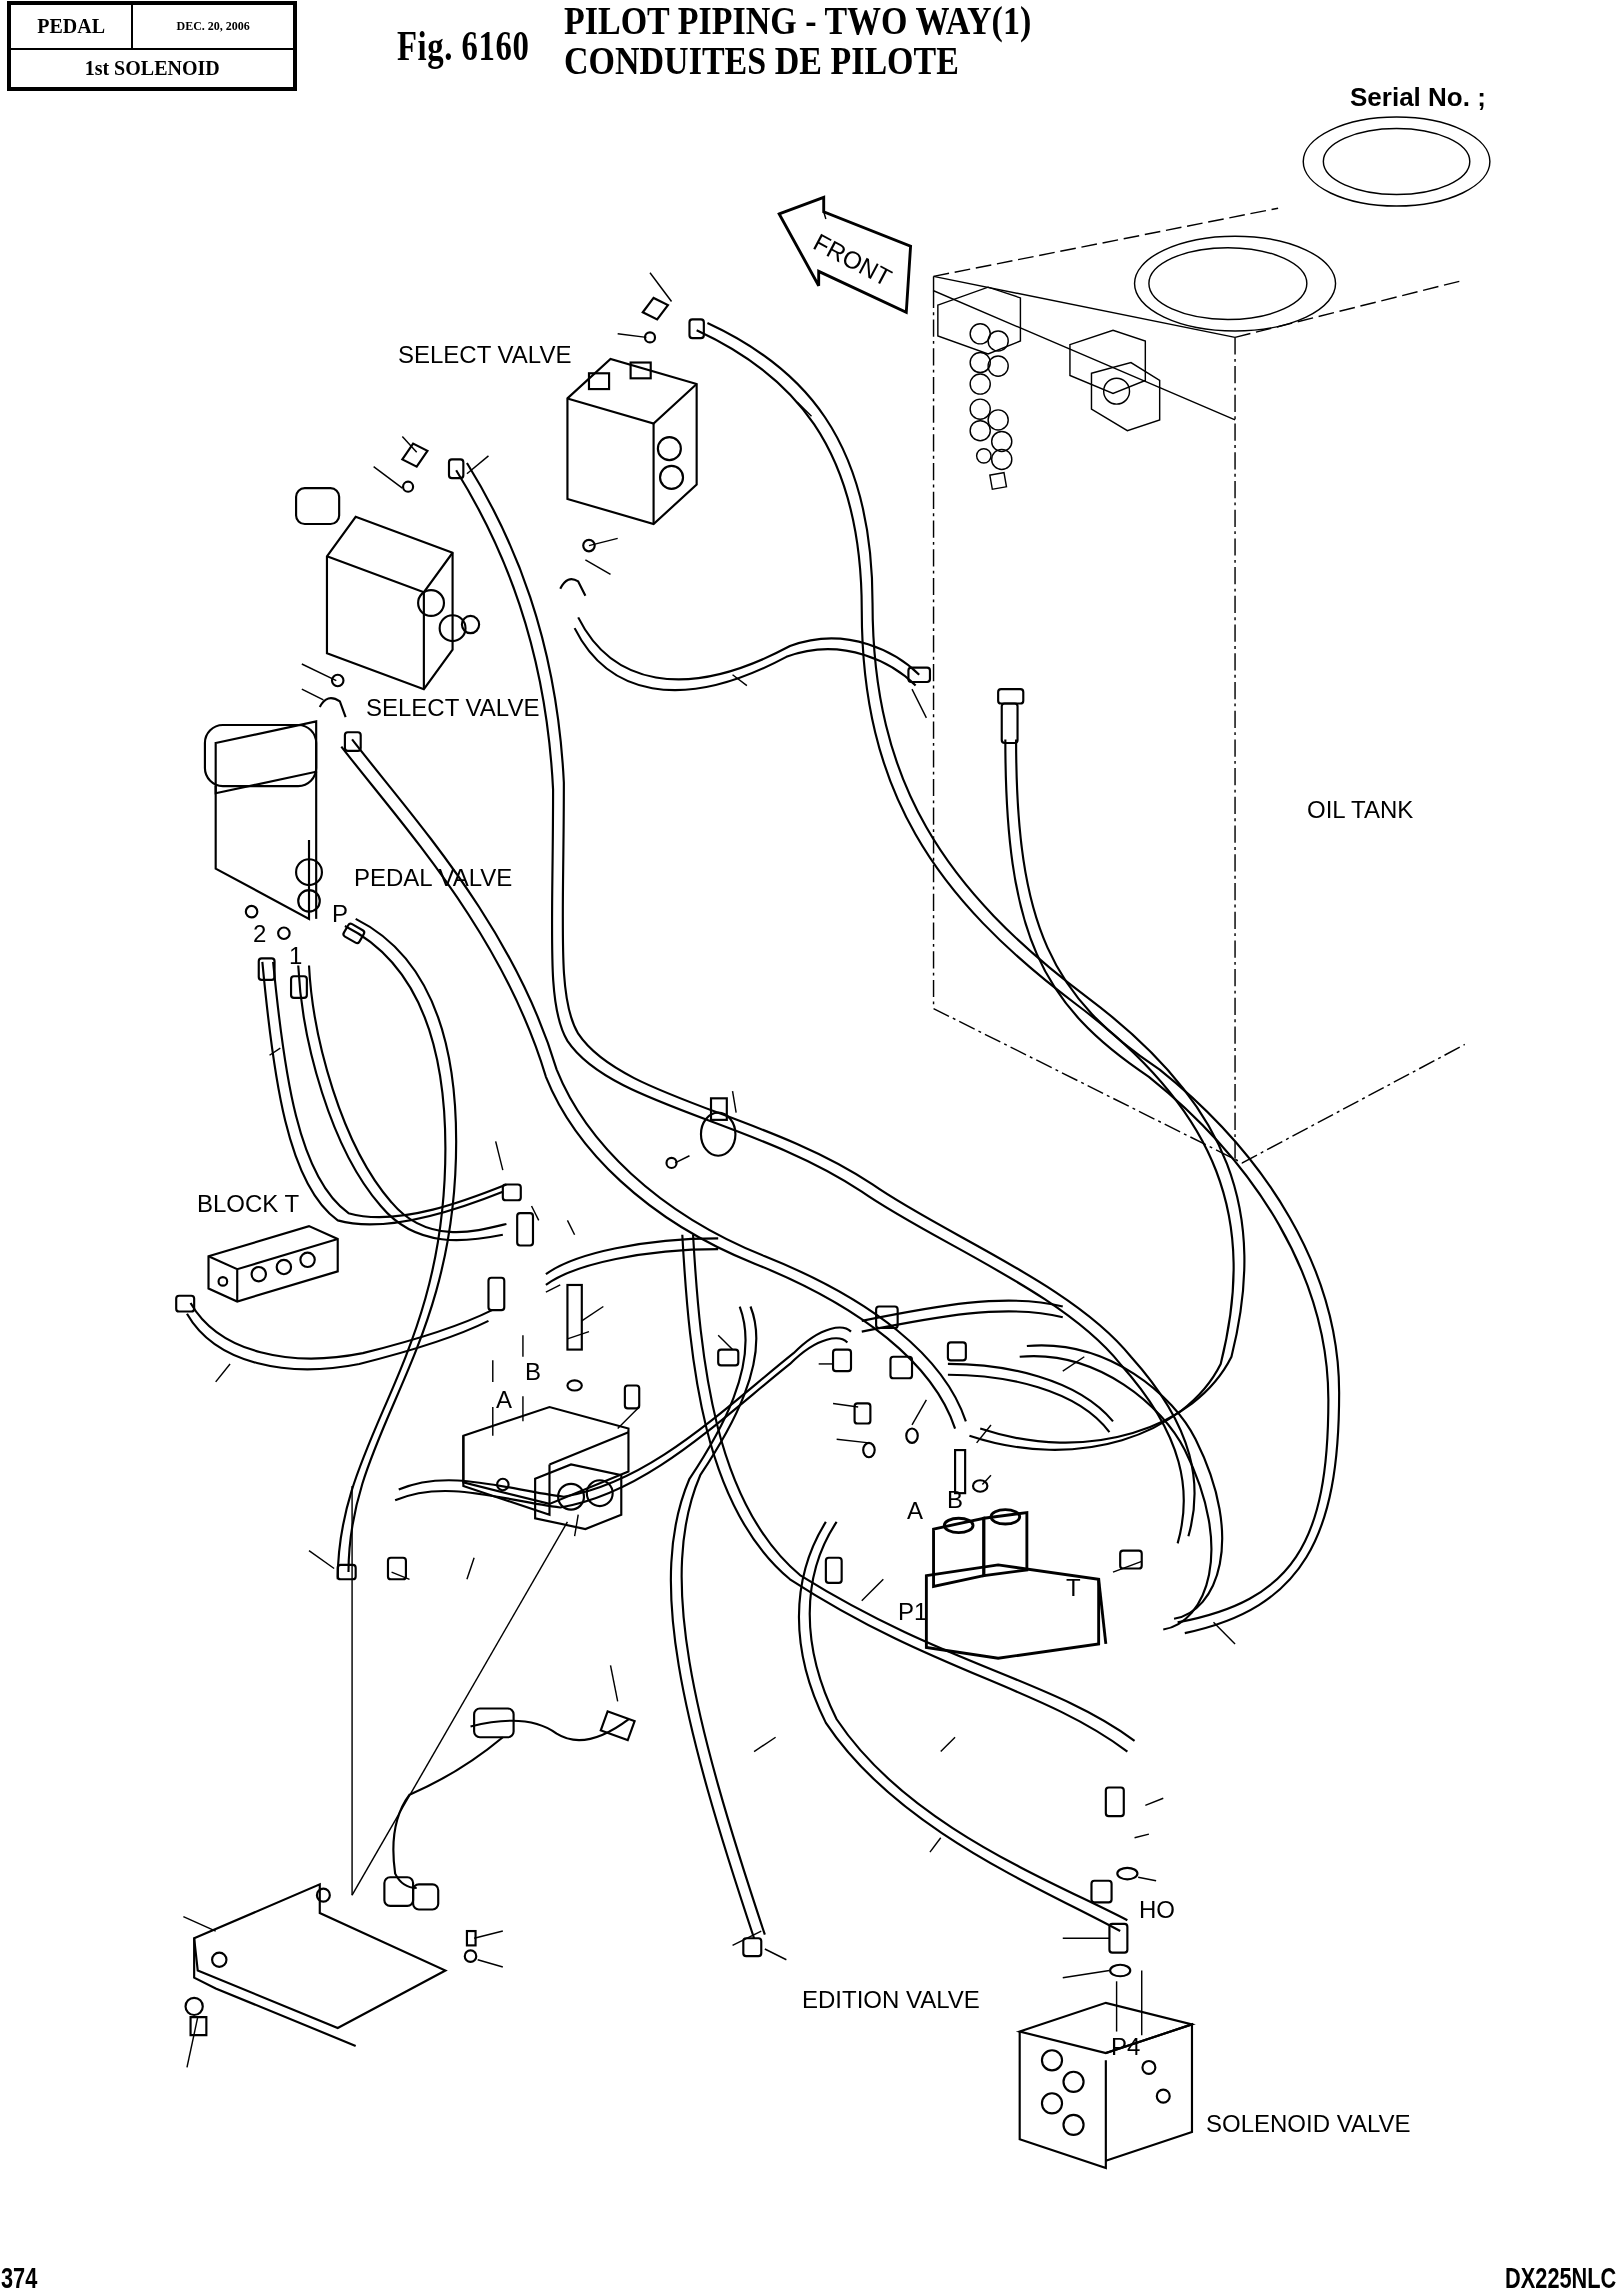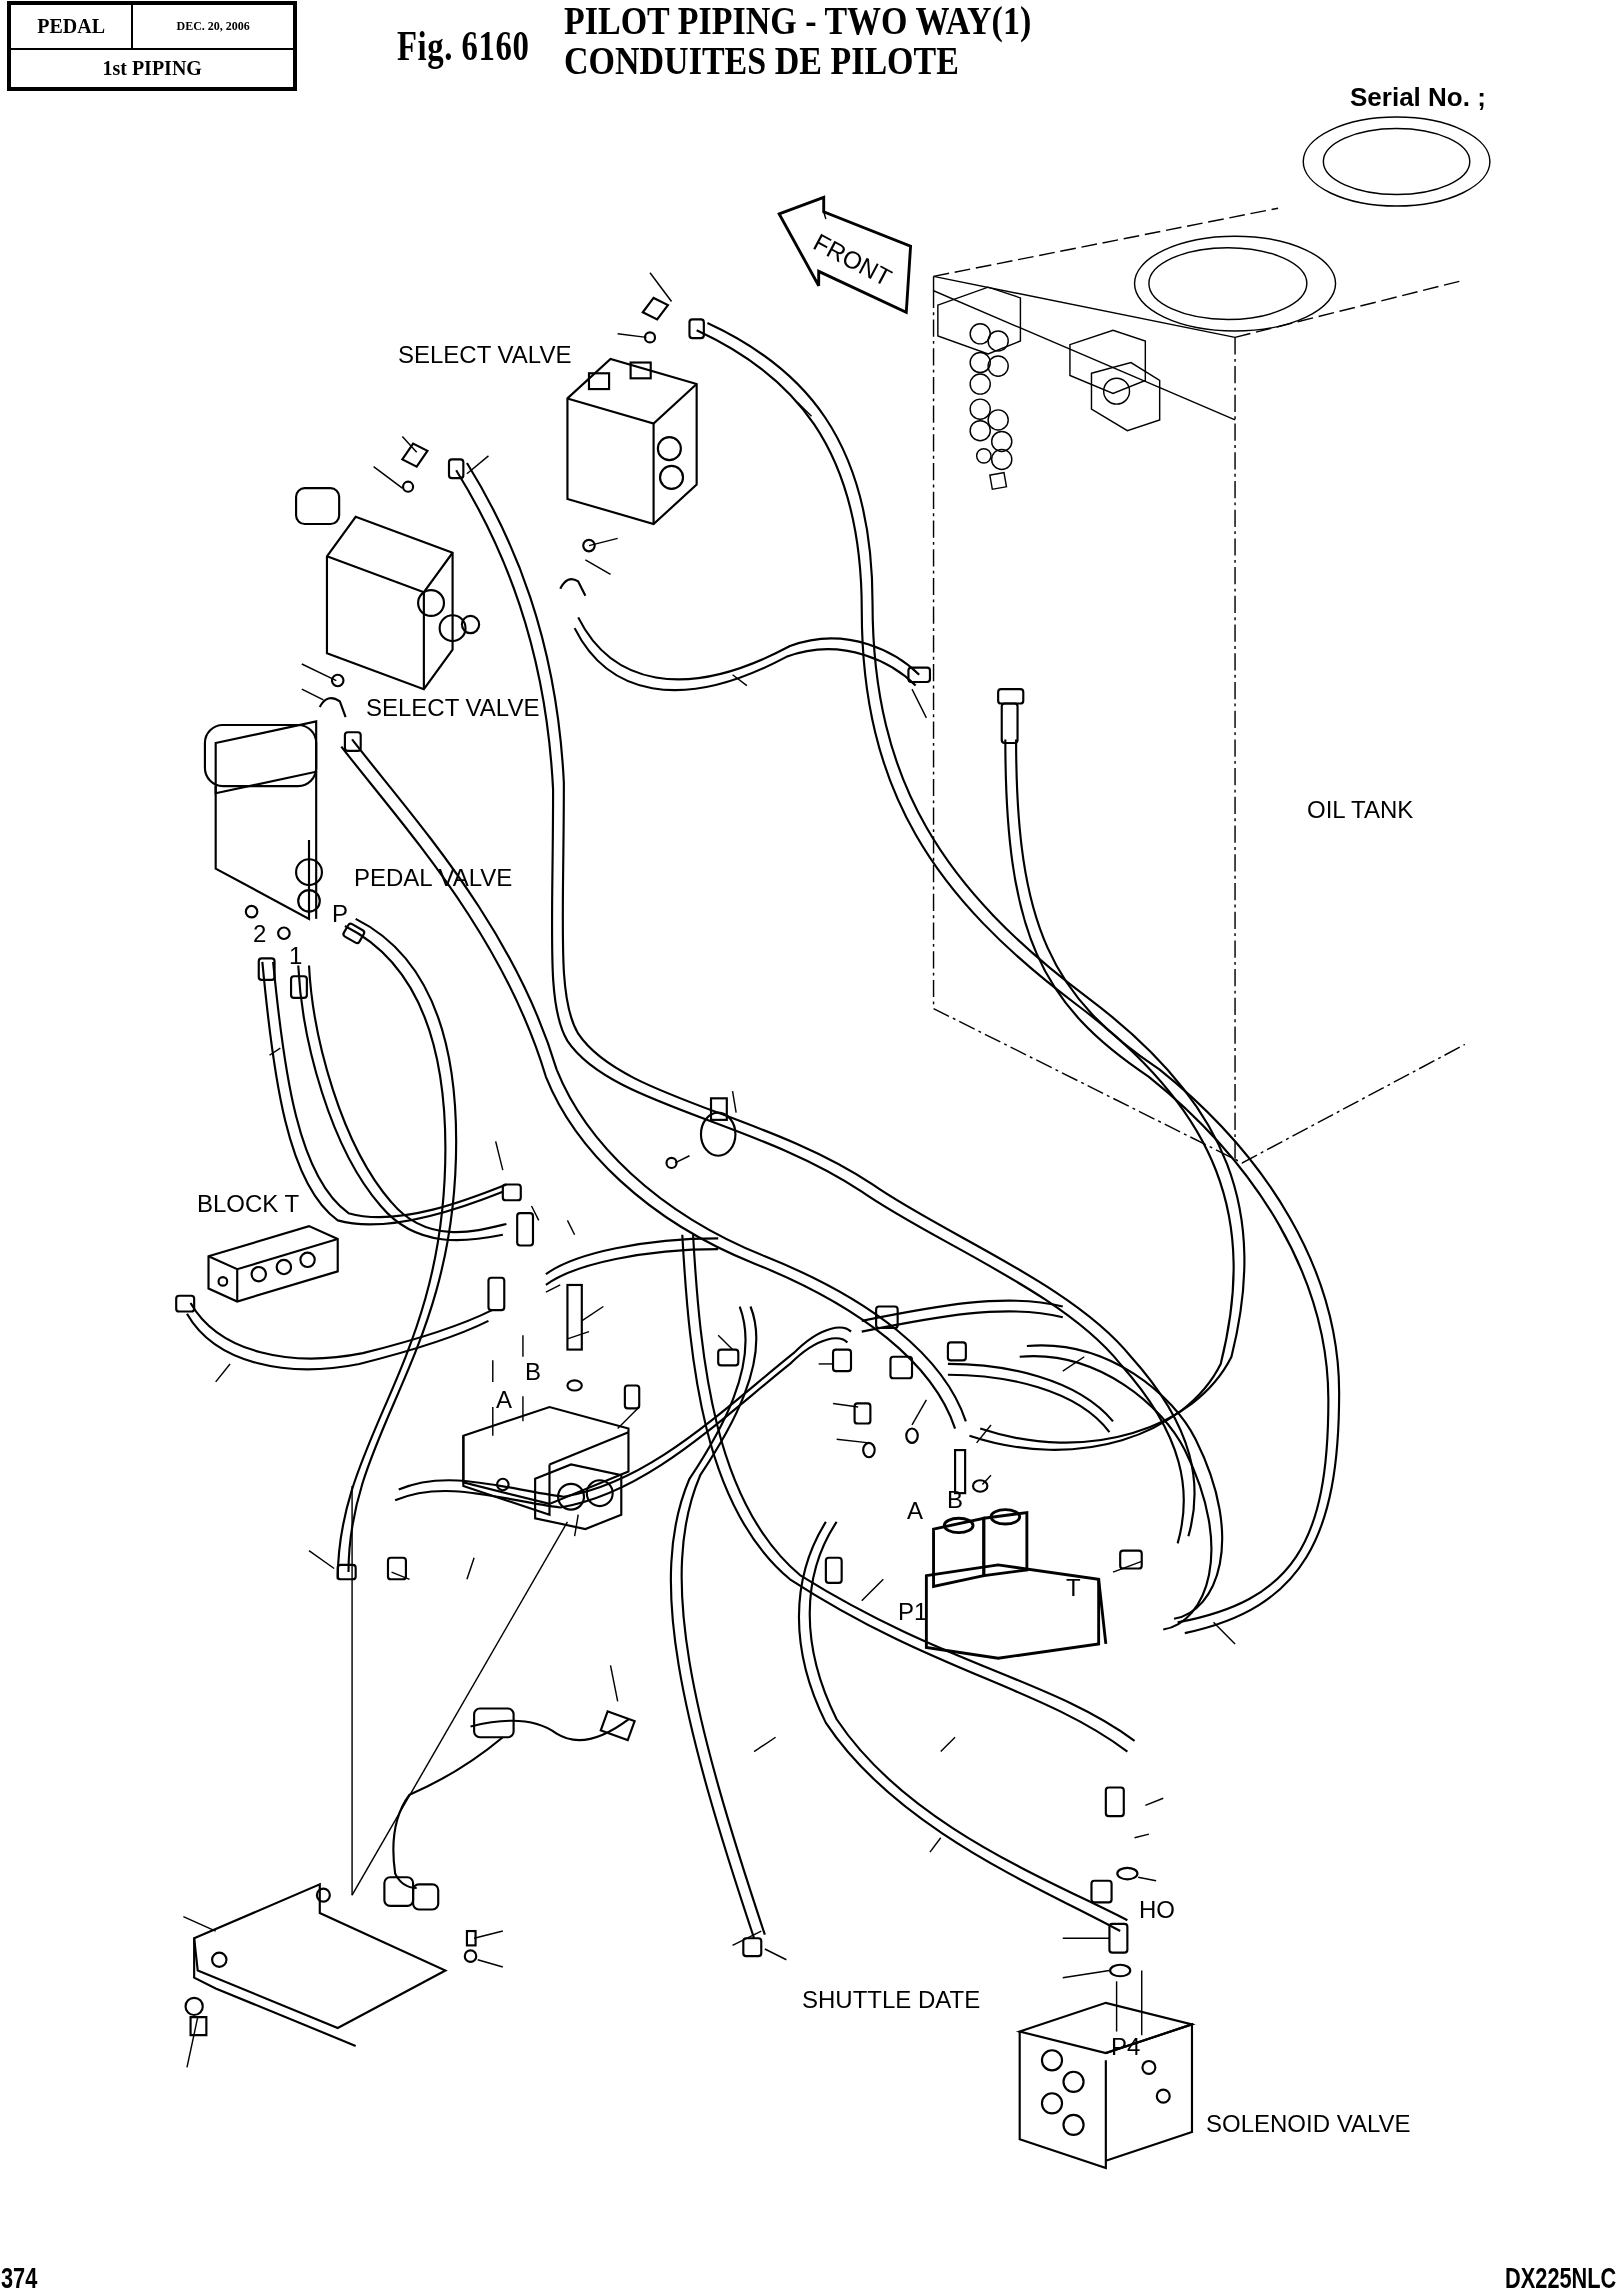--- a/index.html
+++ b/index.html
@@ -19,21 +19,21 @@
   .front-text { font-size: 34px; }
 </style>
 </head>
 <body>
 
 <div class="header-box">
   <div class="row1">
     <div class="date-label">PEDAL</div>
     <div class="date-value">DEC. 20, 2006</div>
   </div>
-  <div class="edition">1st PIPING</div>
+  <div class="edition">1st SOLENOID</div>
 </div>
 <div class="fig-no">Fig. 6160</div>
 <div class="title">
   <div>PILOT PIPING - TWO WAY(1)</div>
   <div>CONDUITES DE PILOTE</div>
 </div>
 <div class="serial">Serial No. ;</div>
 
 <svg class="drawing" width="1618" height="2295" viewBox="0 0 2253 3197" fill="none" stroke="#000" stroke-width="3">
 
@@ -326,20 +326,20 @@
 <div class="lbl" style="left:253px; top:920px;">2</div>
 <div class="lbl" style="left:289px; top:942px;">1</div>
 <div class="lbl" style="left:1307px; top:796px;">OIL TANK</div>
 <div class="lbl" style="left:197px; top:1190px;">BLOCK T</div>
 <div class="lbl" style="left:496px; top:1386px;">A</div>
 <div class="lbl" style="left:525px; top:1358px;">B</div>
 <div class="lbl" style="left:907px; top:1497px;">A</div>
 <div class="lbl" style="left:947px; top:1486px;">B</div>
 <div class="lbl" style="left:1066px; top:1574px;">T</div>
 <div class="lbl" style="left:898px; top:1598px;">P1</div>
-<div class="lbl" style="left:802px; top:1986px;">SHUTTLE DATE</div>
+<div class="lbl" style="left:802px; top:1986px;">EDITION VALVE</div>
 <div class="lbl" style="left:1139px; top:1896px;text-align:center;">HO</div>
 <div class="lbl" style="left:1111px; top:2033px;">P4</div>
 <div class="lbl" style="left:1206px; top:2110px;">SOLENOID VALVE</div>
 
 <div class="page-no">374</div>
 <div class="model">DX225NLC</div>
 
 
 </body></html>

